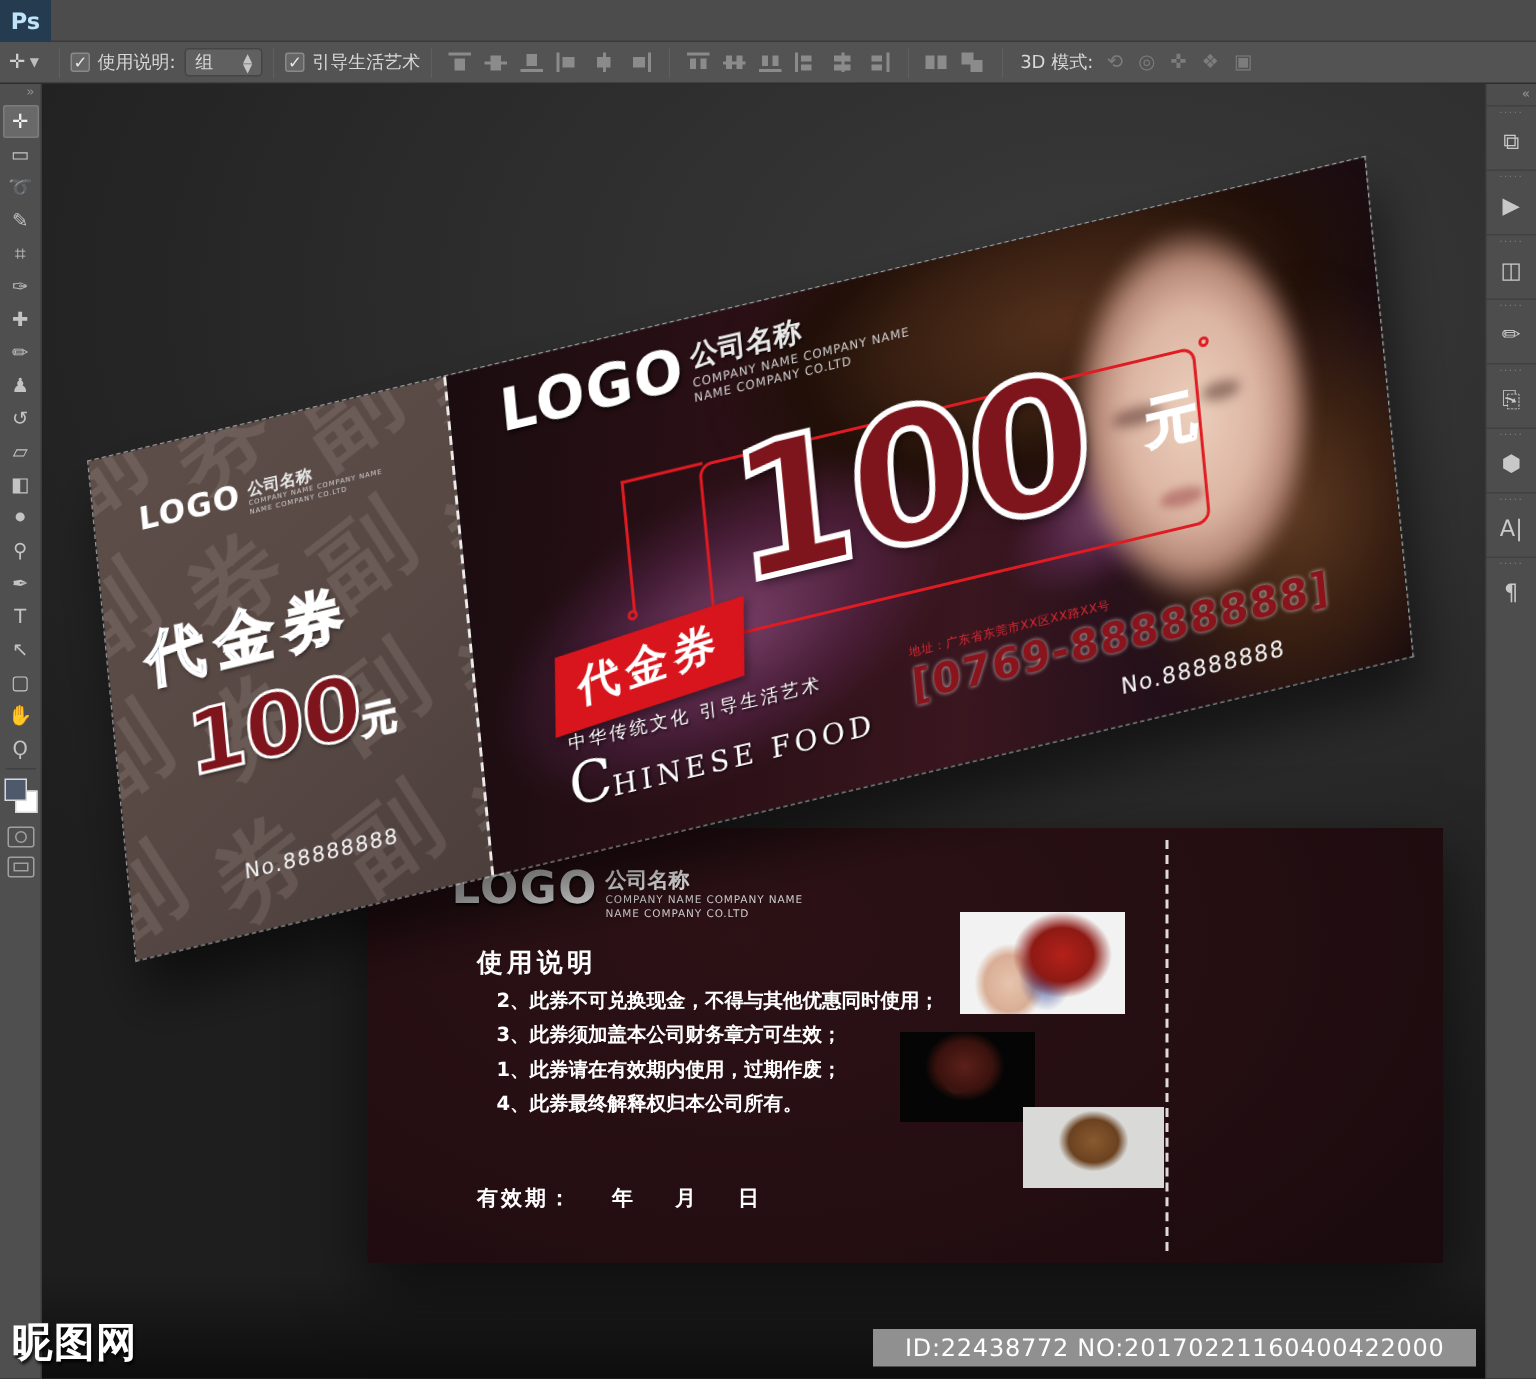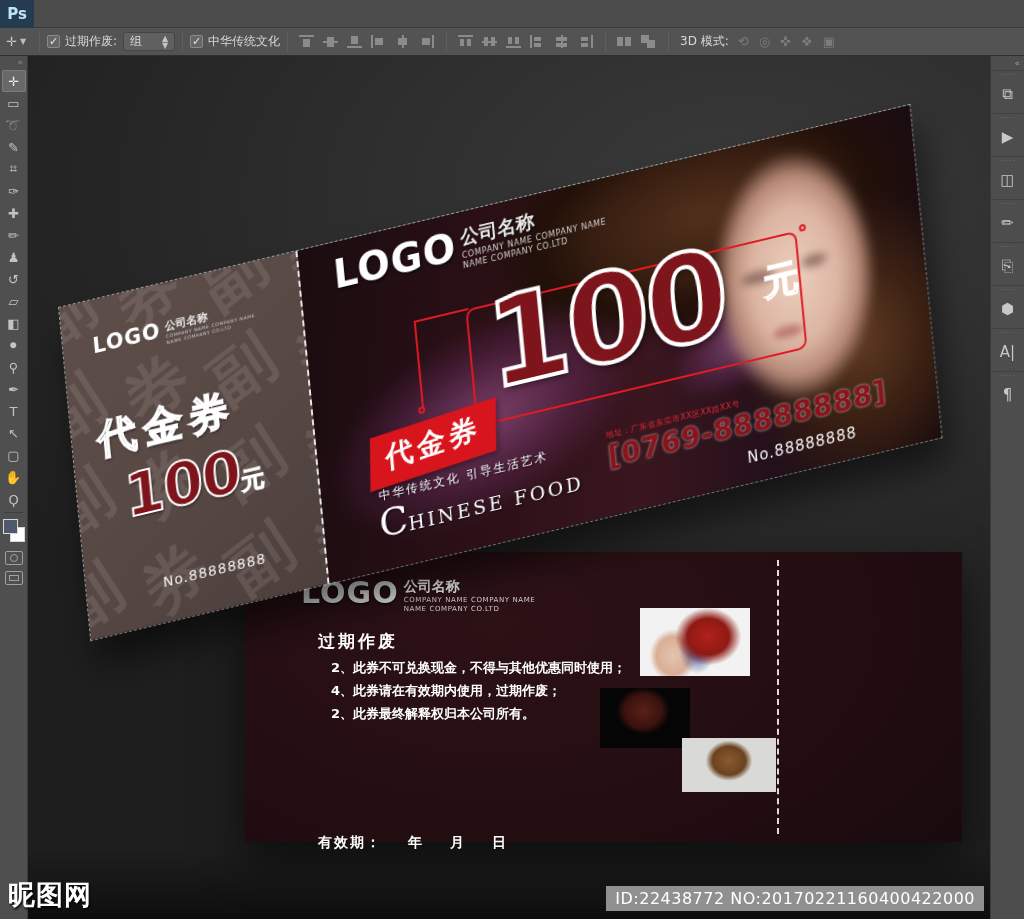--- a/index.html
+++ b/index.html
@@ -71,21 +71,21 @@
   .hdr .logo { font-weight:800; letter-spacing:1px; color:#fff; line-height:1;}
   .hdr .col { margin-left:5px; color:#e9e9e9;}
   .hdr .cn { font-weight:bold; }
   .hdr .en { color:#cfcfcf; letter-spacing:.6px; line-height:1.25; white-space:nowrap;}
   .bc-hdr { left:56px; top:26px; }
   .bc-hdr .logo { font-size:30px; color:#dedede; text-shadow:0 1px 2px #000;}
   .bc-hdr .cn { font-size:14px; }
   .bc-hdr .en { font-size:7px; }
   .usage-title { position:absolute; left:73px; top:78px; color:#fff; font-size:17px; font-weight:bold; letter-spacing:3px;}
   .usage-list { position:absolute; left:86px; top:104px; color:#fff; font-size:13px; font-weight:bold; line-height:1.78; white-space:nowrap;}
-  .validity { position:absolute; left:73px; top:238px; color:#fff; font-size:14px; font-weight:bold; letter-spacing:2px;margin-top:44px;}
+  .validity { position:absolute; left:73px; top:238px; color:#fff; font-size:14px; font-weight:bold; letter-spacing:2px;}
   .validity span { margin-right:26px; }
   .photo { position:absolute; border:0; }
   .photo-1 { left:395px; top:56px; width:110px; height:68px;
     background:
       radial-gradient(46px 40px at 62% 42%, #b3211a 0%, #8e1a14 45%, rgba(142,26,20,0) 72%),
       radial-gradient(26px 34px at 52% 62%, #2c3f8e 0%, rgba(44,63,142,0) 70%),
       radial-gradient(30px 34px at 30% 70%, #e7c3ad 0%, #d9ae96 55%, rgba(217,174,150,0) 78%),
       #f2f2f2;}
   .photo-2 { left:355px; top:136px; width:90px; height:60px;
     background:
@@ -171,47 +171,47 @@
   .contact .phone { color:#8a141c; font-size:28px; font-weight:800; letter-spacing:1px;
     text-shadow:0 0 3px rgba(255,255,255,.75);}
   .mv-serial { position:absolute; left:432px; top:300px; color:#f4f4f4; font-size:15px; letter-spacing:1px;}
 
   
   .watermark { position:absolute; left:8px; bottom:6px; z-index:60; color:#fff; display:flex; align-items:baseline;
     text-shadow:1px 2px 2px rgba(0,0,0,.8);justify-content:space-between;}
   .watermark .cn { font-size:27px; font-weight:800; letter-spacing:1px; }
   .watermark .url { font-size:23px; font-weight:800; margin-left:8px; }
   .idbox { position:absolute; right:40px; bottom:8px; z-index:60; background:rgba(155,155,155,.92);
-    color:#fff; font-size:16px; padding:3px 9px; letter-spacing:.5px;}
+    color:#fff; font-size:16px; padding:3px 21px; letter-spacing:.5px;}
 </style>
 </head>
 <body>
 
 <div class="menu-bar">
   <div class="ps-logo">Ps</div>
 </div>
 
 <div class="options-bar">
   <div class="ob-toolico">
     <span>✛</span>
       <span class="caret">▼</span>
   </div>
   <div class="ob-sep"></div>
   <div class="ob-group">
     <span class="checkbox">✓</span>
-    <span>过期作废:</span>
+    <span>使用说明:</span>
     <span class="select">
       <span>组</span>
       <span class="stepper">▲<br>▼</span>
     </span>
   </div>
   <div class="ob-sep"></div>
   <div class="ob-group">
     <span class="checkbox">✓</span>
-    <span>中华传统文化</span>
+    <span>引导生活艺术</span>
   </div>
   <div class="ob-sep"></div>
   <div id="align-icons" class="ob-group">
       <span class="ico">
         <b style="left: 0px; top: 0px; width: 15px; height: 2px;"></b>
         <b style="left: 4px; top: 4px; width: 7px; height: 8px;"></b>
       </span>
       <span class="ico">
         <b style="left: 0px; top: 6px; width: 15px; height: 2px;"></b>
         <b style="left: 4px; top: 2px; width: 7px; height: 10px;"></b>
@@ -367,25 +367,26 @@
 
   <div class="back-card">
     <div class="hdr bc-hdr">
       <span class="logo">LOGO</span>
       <span class="col">
         <div class="cn">公司名称</div>
         <div class="en">COMPANY NAME COMPANY NAME</div>
         <div class="en">NAME COMPANY CO.LTD</div>
       </span>
     </div>
-    <div class="usage-title">过期作废</div>
+    <div class="usage-title">使用说明</div>
     <div class="usage-list" id="usage-list">
         <div>2、此券不可兑换现金，不得与其他优惠同时使用；</div>
-        <div>4、此券请在有效期内使用，过期作废；</div>
-        <div>2、此券最终解释权归本公司所有。</div>
+        <div>3、此券须加盖本公司财务章方可生效；</div>
+        <div>1、此券请在有效期内使用，过期作废；</div>
+        <div>4、此券最终解释权归本公司所有。</div>
       </div>
     <div class="validity" id="validity"><span>有效期：</span><span>年</span><span>月</span><span>日</span></div>
     <div class="photo photo-1"></div>
     <div class="photo photo-2"></div>
     <div class="photo photo-3"></div>
     <div class="bc-dash"></div>
   </div>
 
   <div class="voucher-wrap">
 

